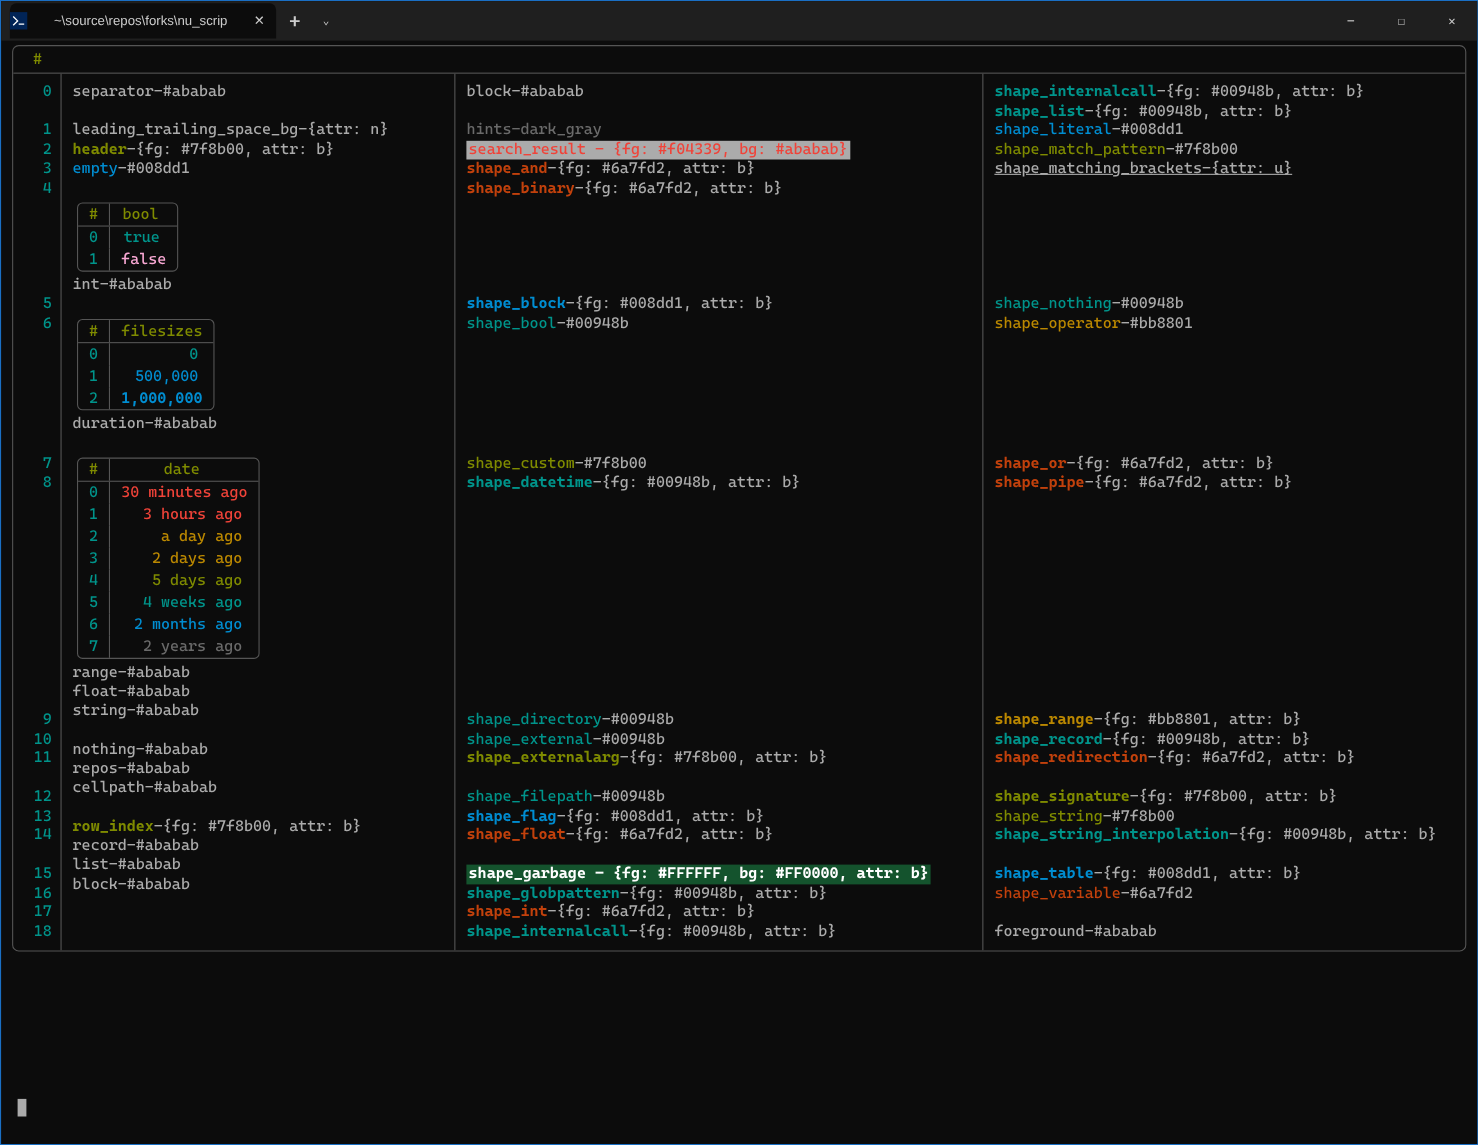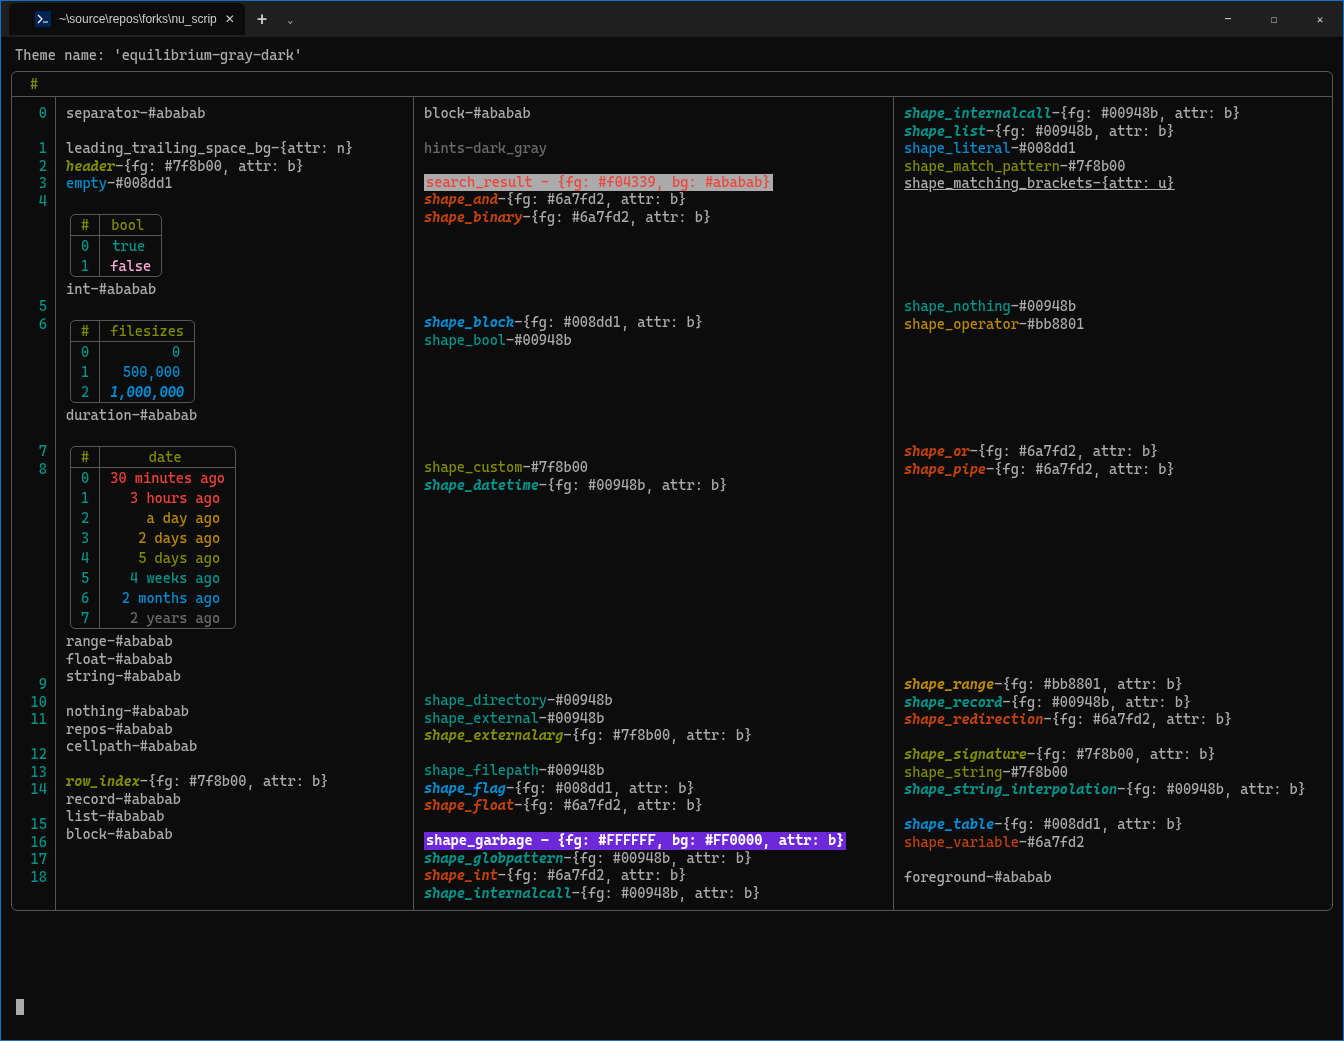--- a/index.html
+++ b/index.html
@@ -18,24 +18,24 @@
     background: #1f1f1f;
     display: flex;
     align-items: center;
     padding: 0;
   }
   .tab {
     background: #0c0c0c;
     height: 32px;
     display: flex;
     align-items: center;
-    padding: 0 10px 0 26px;
+    padding: 0 10px 0 0;
     border-radius: 6px 6px 0 0;
     margin-left: 8px;
-    gap: 8px;
+    gap: 24px;
     color: #ccc;
     font-size: 12px;
     font-family: 'Segoe UI', sans-serif;
     min-width: 200px;
     position: relative;
   }
   .tab-icon {
     width: 16px; height: 16px;
     display:flex; align-items:center; justify-content:center;
     font-size: 11px;
@@ -79,24 +79,24 @@
   .idx { color: #00948b; text-align: right; display:block; }
   .gray { color: #ababab; }
   .olive { color: #7f8b00; }
   .cyan { color: #00948b; }
   .blue { color: #008dd1; }
   .purple { color: #c2410c; }
   .orange { color: #bb8801; }
   .red { color: #f04339; }
   .darkgray { color: #6a6a6a; }
   .white { color: #f9a8d4; }
-  .hl-search { background: #ababab; color: #f04339; padding: 0 2px; margin-top: 16px; }
-  .hl-garbage { background: #6d28d9; color: #ffffff; font-weight: bold; padding: 0 2px; }
+  .hl-search { background: #ababab; color: #f04339; padding: 0 2px; }
+  .hl-garbage { background: #14532d; color: #ffffff; font-weight: bold; padding: 0 2px; }
   .underline { text-decoration: underline; }
-  .bold { font-weight: bold; font-style: italic; }
+  .bold { font-weight: bold; }
 
   .sub-table {
     border: 1px solid #555;
     border-radius: 5px;
     display: inline-block;
     margin-top: 4px;
     margin-bottom: 4px;
     margin-left: 4px;
   }
   .sub-table .srow { display: flex; }
@@ -133,21 +133,20 @@
   <div class="new-tab">+</div>
   <div class="tab-dropdown">⌄</div>
   <div class="win-controls">
     <div class="win-btn">—</div>
     <div class="win-btn">☐</div>
     <div class="win-btn">✕</div>
   </div>
 </div>
 
 <div class="content">
-  <div class="theme-line">Theme name: 'equilibrium-gray-dark'</div>
 
   <div class="outer-table">
     <div class="head-row">
       <div class="hcell">#</div>
     </div>
 
     <div class="body-row">
       <div class="col-idx" id="col-idx">
           <div class="ln">
             <span class="idx" style="width:100%">0</span>

